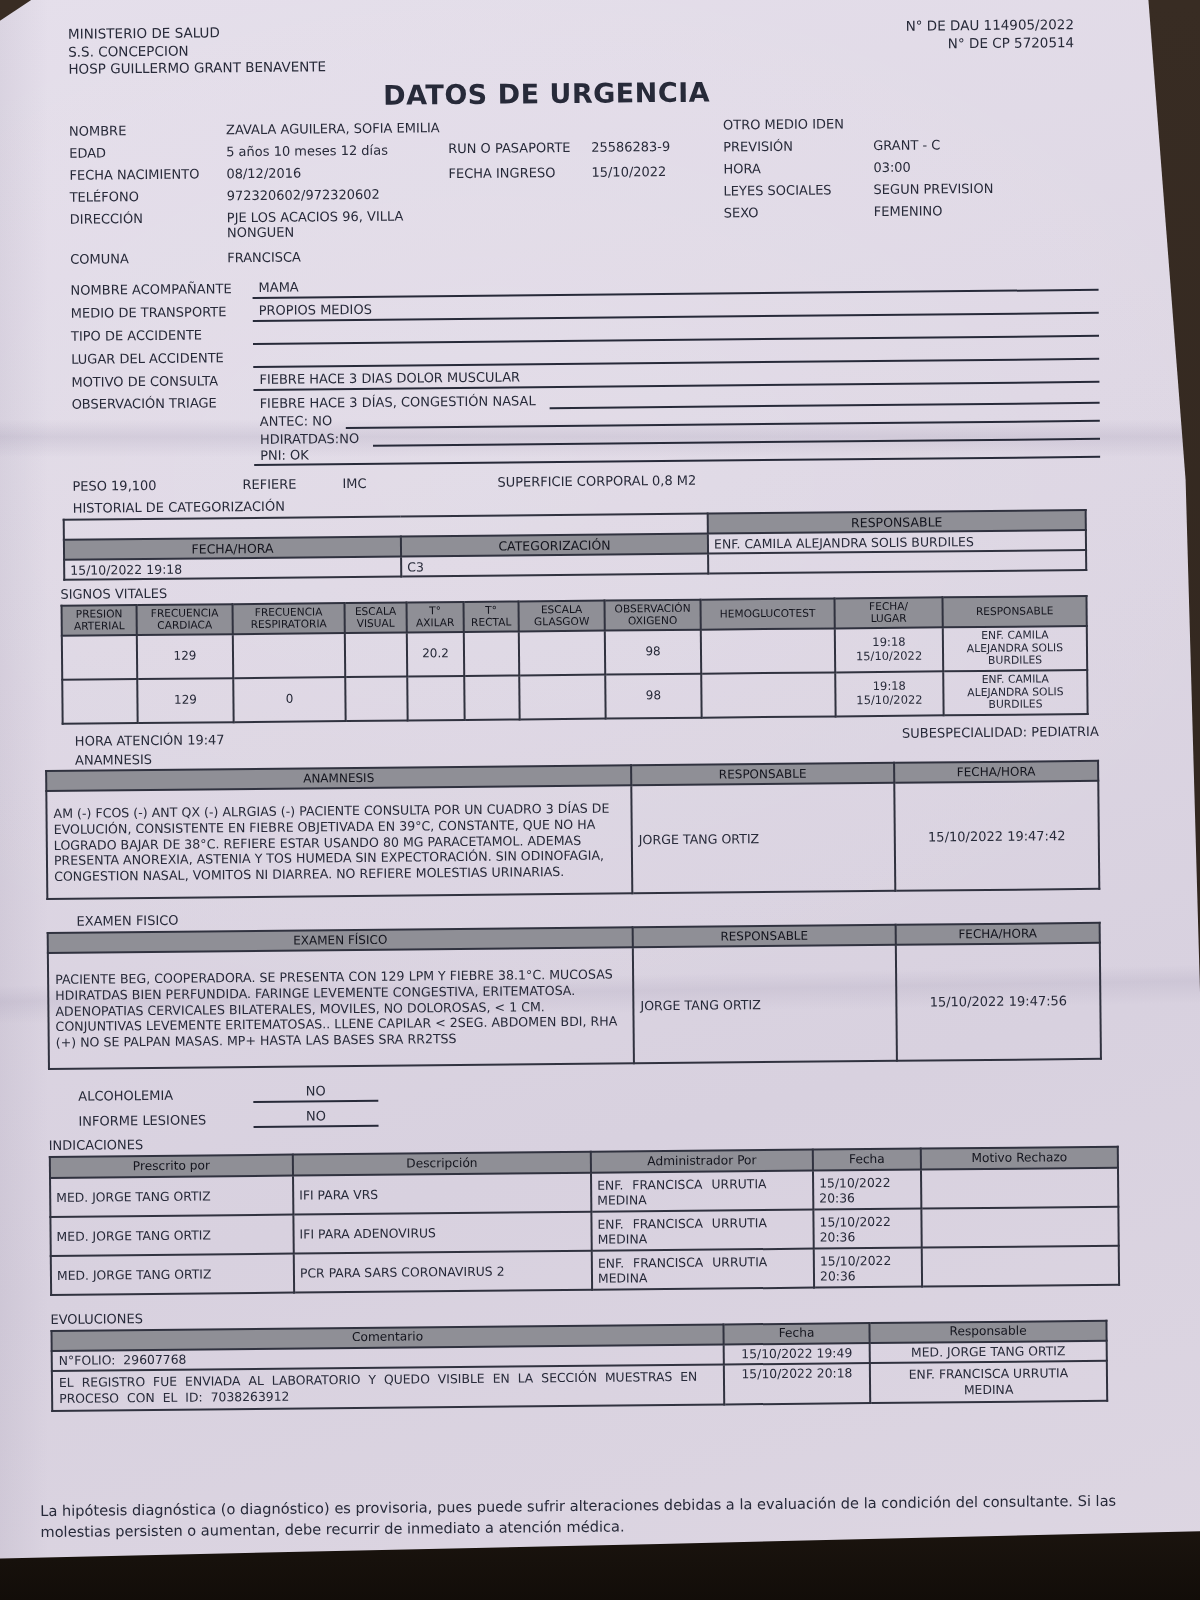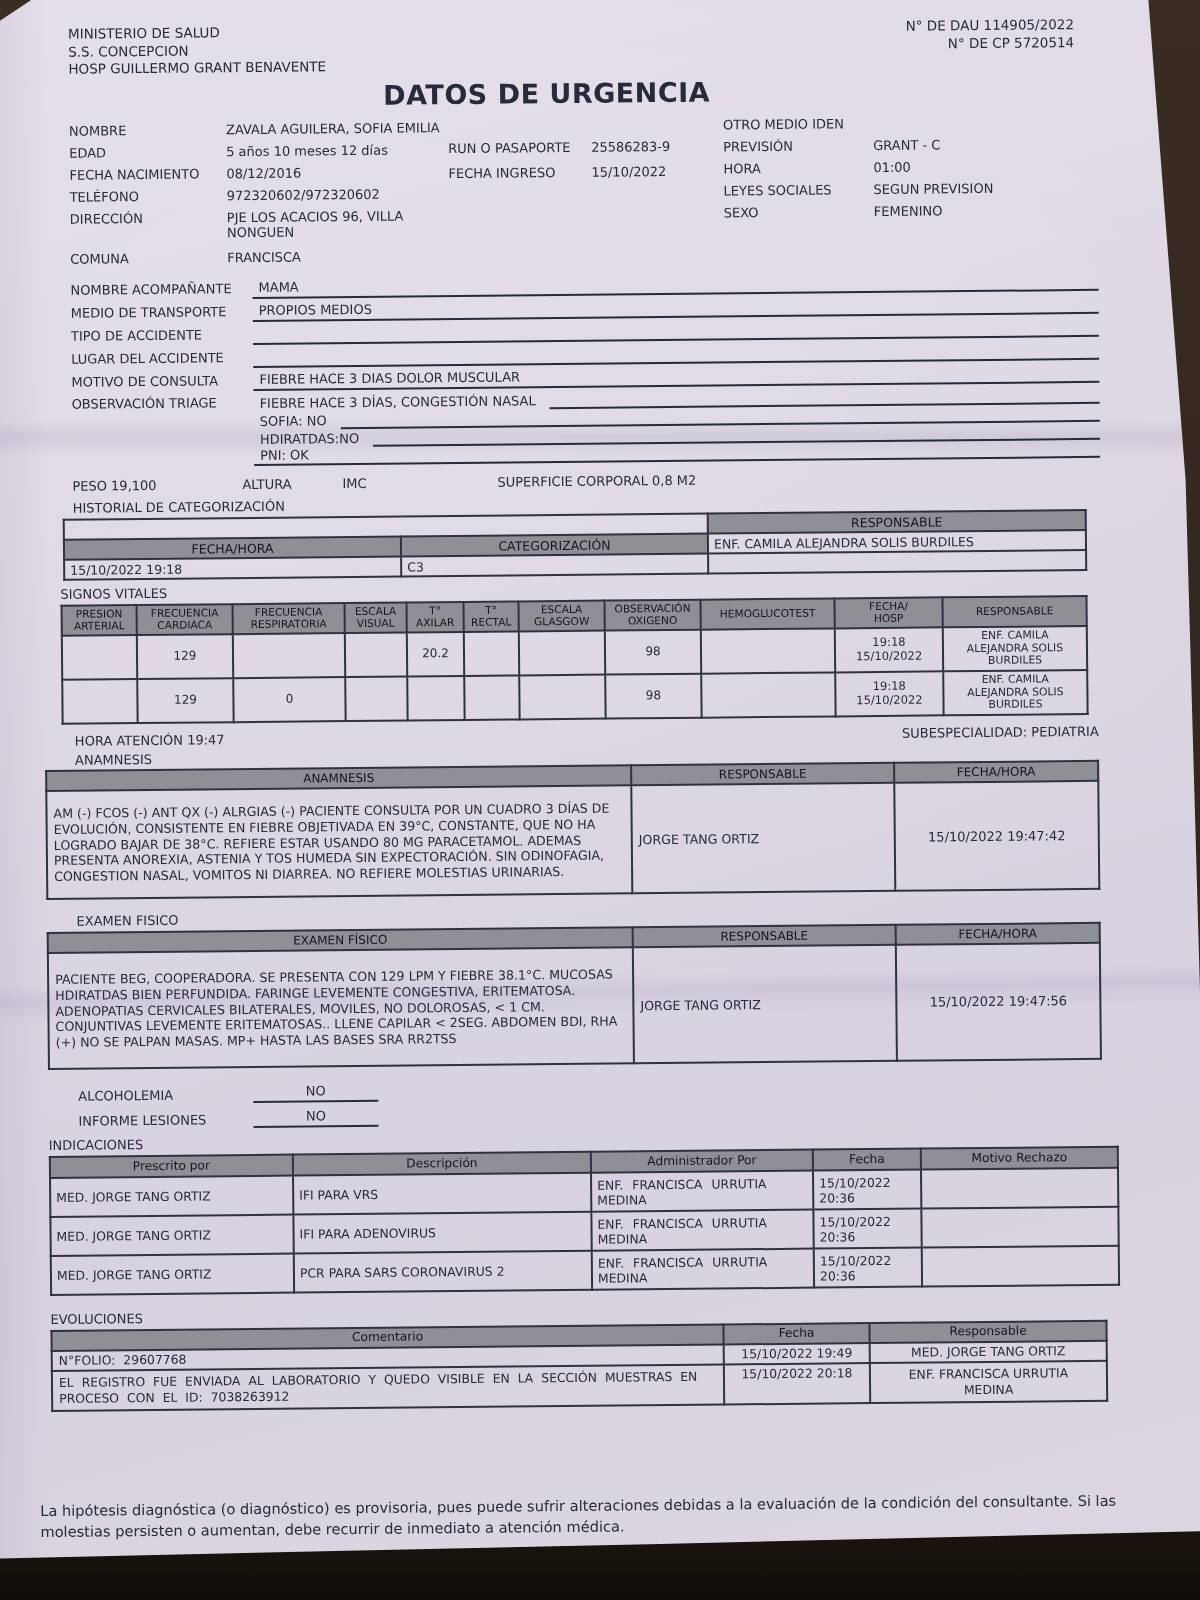--- a/index.html
+++ b/index.html
@@ -163,21 +163,21 @@
       <div class="frow">
           <span class="lbl">OTRO MEDIO IDEN</span>
           <span></span>
         </div>
       <div class="frow">
           <span class="lbl">PREVISIÓN</span>
           <span>GRANT - C</span>
         </div>
       <div class="frow">
           <span class="lbl">HORA</span>
-          <span>01:00</span>
+          <span>03:00</span>
         </div>
       <div class="frow">
           <span class="lbl">LEYES SOCIALES</span>
           <span>SEGUN PREVISION</span>
         </div>
       <div class="frow">
           <span class="lbl">SEXO</span>
           <span>FEMENINO</span>
         </div>
     </div>
@@ -212,36 +212,36 @@
   </div>
 
   <div class="obs">
     <span class="lbl">OBSERVACIÓN TRIAGE</span>
     <div class="obslines">
       <div class="obsline">
           <span class="txt">FIEBRE HACE 3 DÍAS, CONGESTIÓN NASAL</span>
           <span class="tail"></span>
         </div>
       <div class="obsline">
-          <span class="txt">SOFIA: NO</span>
+          <span class="txt">ANTEC: NO</span>
           <span class="tail"></span>
         </div>
       <div class="obsline">
           <span class="txt">HDIRATDAS:NO</span>
           <span class="tail"></span>
         </div>
       <div class="obsline last">
           <span class="txt">PNI: OK</span>
         </div>
     </div>
   </div>
 
   <div class="peso">
     <span>PESO 19,100</span>
-    <span>ALTURA</span>
+    <span>REFIERE</span>
     <span>IMC</span>
     <span>SUPERFICIE CORPORAL 0,8 M2</span>
   </div>
 
   <div class="seclbl">HISTORIAL DE CATEGORIZACIÓN</div>
   <table class="t-cat">
     <colgroup>
         <col style="width:337px">
         <col style="width:307px">
         <col style="width:378px">
@@ -292,21 +292,21 @@
       <td class="gray pre">T°
 AXILAR</td>
       <td class="gray pre">T°
 RECTAL</td>
       <td class="gray pre">ESCALA
 GLASGOW</td>
       <td class="gray pre">OBSERVACIÓN
 OXIGENO</td>
       <td class="gray pre">HEMOGLUCOTEST</td>
       <td class="gray pre">FECHA/
-HOSP</td>
+LUGAR</td>
       <td class="gray pre">RESPONSABLE</td>
     </tr>
     <tr class="data">
       <td></td>
       <td>129</td>
       <td></td>
       <td></td>
       <td>20.2</td>
       <td></td>
       <td></td>

